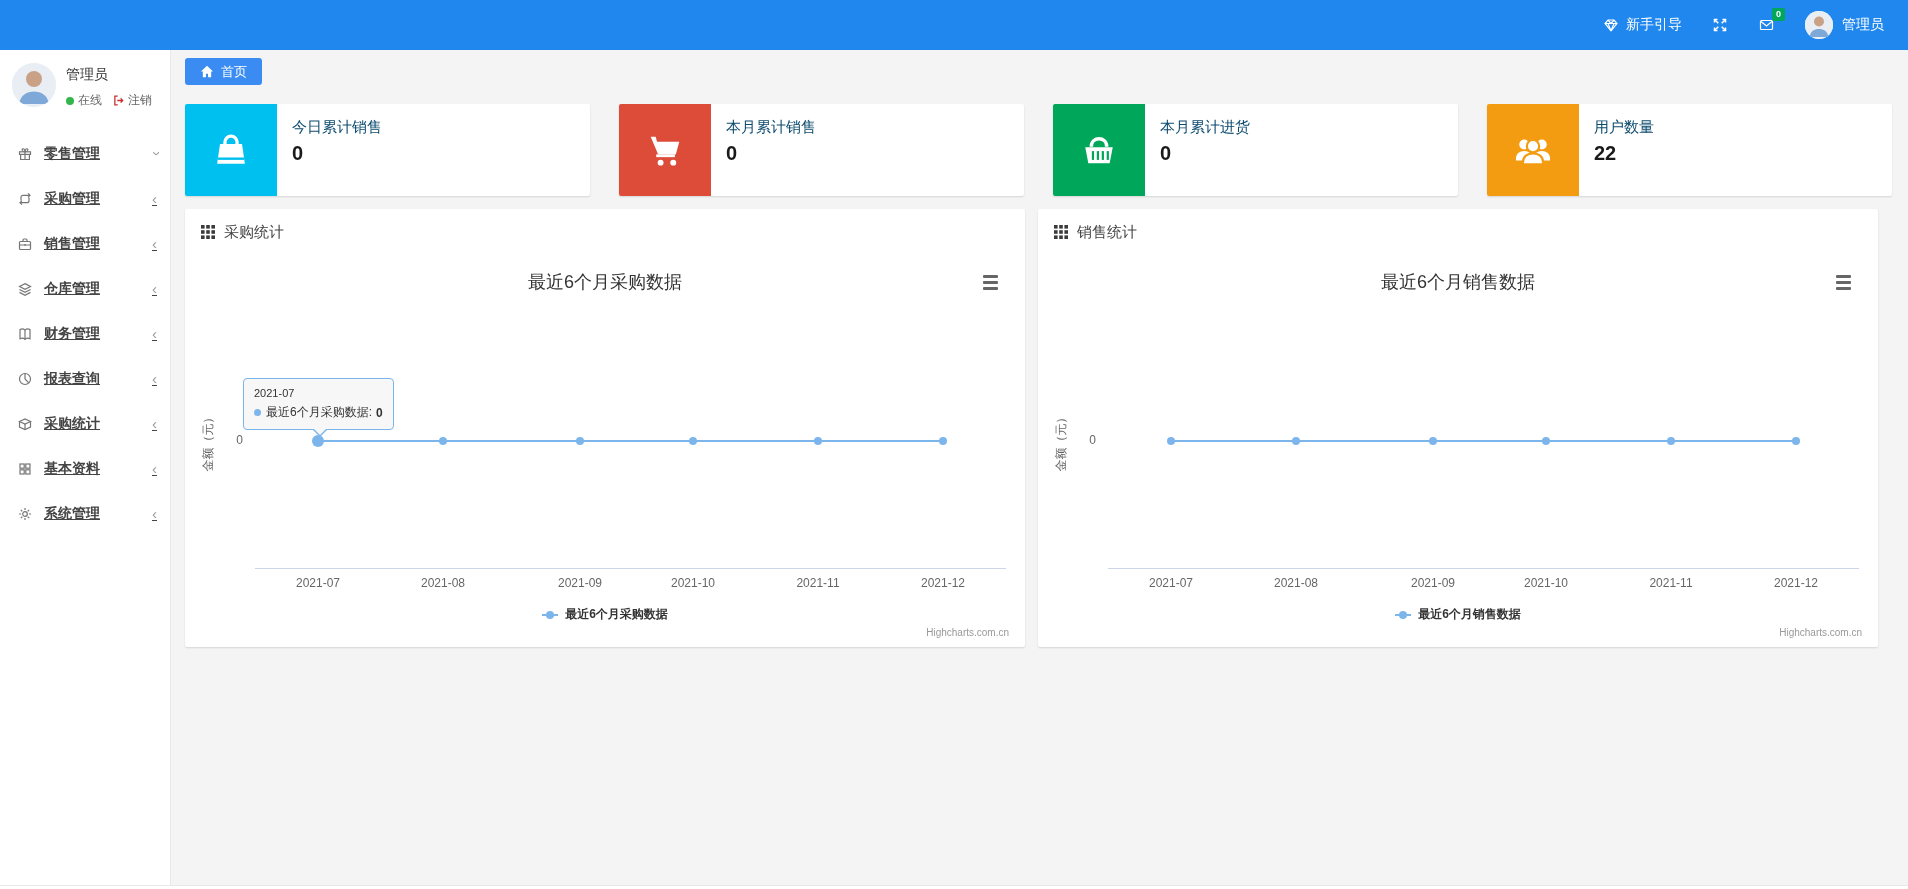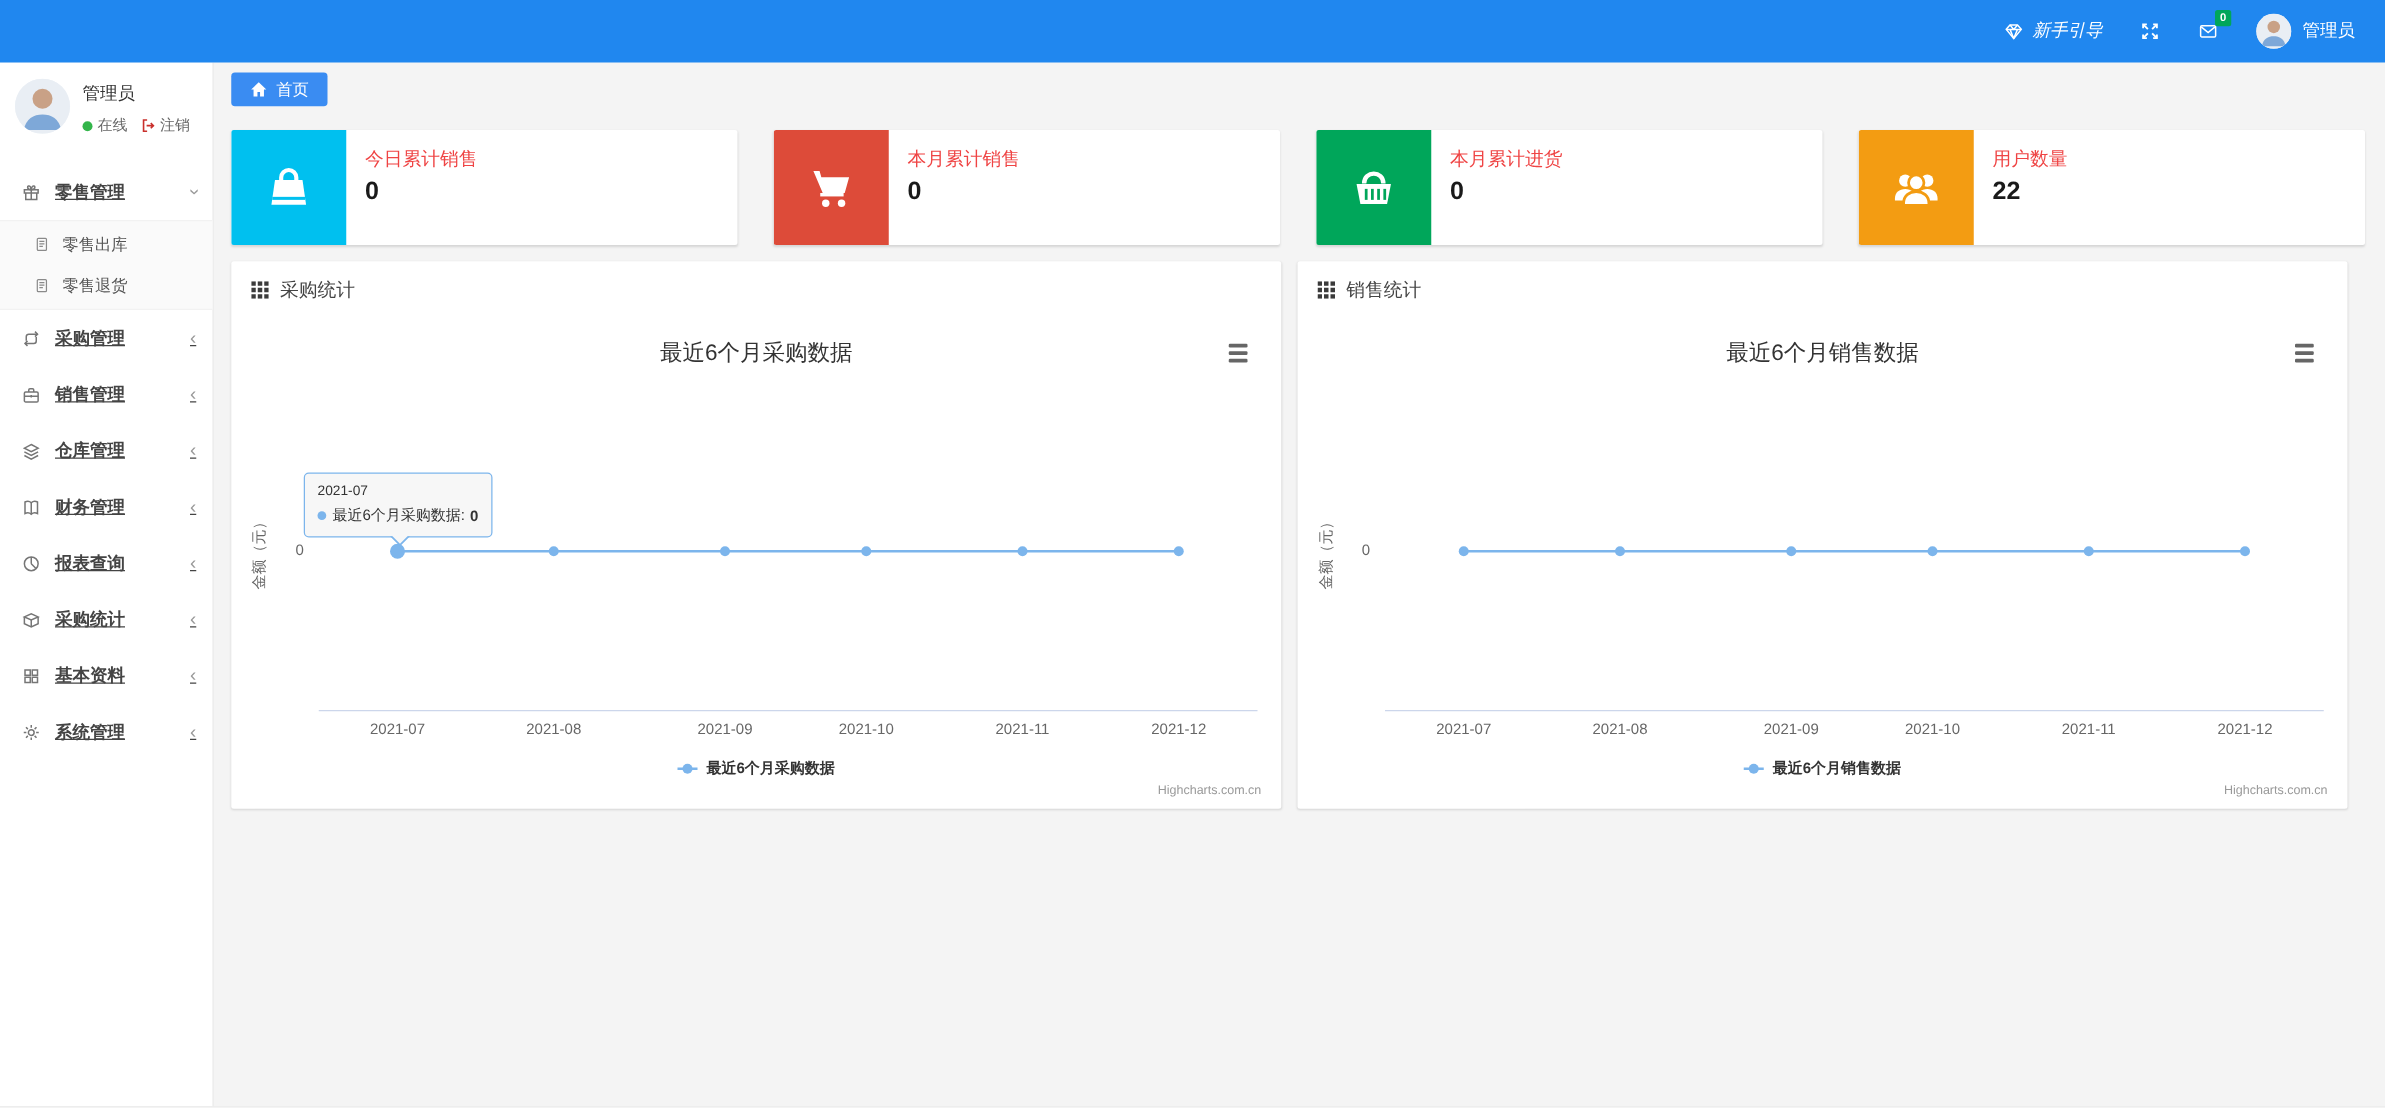--- a/index.html
+++ b/index.html
@@ -9,21 +9,21 @@
     background:#f4f4f4; overflow:hidden; position:relative; color:#444;
   }
   
   .navbar { position:absolute; top:0; left:0; width:1908px; height:50px;
     background:#2087ef; color:#fff; display:flex; align-items:center; z-index:50; }
   .brand-area { display:flex; align-items:center; gap:28px; padding-left:30px; width:230px; }
   .brand { font-size:23px; font-weight:bold; letter-spacing:.5px; }
   .bars { display:flex; flex-direction:column; gap:3px; cursor:pointer; }
   .bars i { display:block; width:18px; height:2px; background:#fff; border-radius:1px; }
   .nav-right { margin-left:auto; display:flex; align-items:center; gap:30px; padding-right:24px; font-size:14px; }
-  .nav-link { display:flex; align-items:center; gap:7px; cursor:pointer;font-style:italic; }
+  .nav-link { display:flex; align-items:center; gap:7px; cursor:pointer; }
   .mail-wrap { position:relative; cursor:pointer; display:flex; }
   .mail-badge { position:absolute; top:-9px; right:-10px; background:#00a65a; color:#fff;
     font-size:9px; line-height:1; padding:2px 4px; border-radius:2px; font-weight:bold; }
   .nav-user { display:flex; align-items:center; gap:9px; cursor:pointer; }
   .avatar-sm { width:28px; height:28px; border-radius:50%; background:#eef3f7; overflow:hidden; flex:none; }
   
   .sidebar { position:absolute; top:50px; left:0; width:171px; height:839px;
     background:#fff; border-right:1px solid #e8e8e8; z-index:40; }
   .user-panel { display:flex; gap:10px; padding:13px 8px 12px 12px; }
   .avatar-lg { width:44px; height:44px; border-radius:50%; background:#eef3f7; overflow:hidden; flex:none; }
@@ -44,21 +44,21 @@
   .main { position:absolute; top:50px; left:171px; width:1737px; height:839px; padding-left:14px; }
   .tab-home { display:inline-flex; align-items:center; gap:7px; margin-top:8px; height:27px;
     background:#3a8cf2; color:#fff; border-radius:3px; padding:0 15px; font-size:13px; cursor:pointer; }
   .cards { display:flex; gap:29px; margin-top:19px; }
   .card { width:405px; height:92px; background:#fff; display:flex;
     box-shadow:0 1px 2px rgba(0,0,0,.13); border-radius:2px; overflow:hidden; }
   .card-icon { width:92px; height:92px; display:flex; align-items:center; justify-content:center; flex:none; }
   .c0 .card-icon { background:#00c0ef; } .c1 .card-icon { background:#dd4b39; }
   .c2 .card-icon { background:#00a65a; } .c3 .card-icon { background:#f39c12; }
   .card-body { padding:14px 15px; }
-  .card-label { font-size:15px; color:#ef4444; }
+  .card-label { font-size:15px; color:#0c4a6e; }
   .card-value { font-size:20px; font-weight:bold; color:#1a1a1a; margin-top:5px; }
   
   .panels { display:flex; gap:13px; margin-top:13px; }
   .panel { width:840px; height:438px; background:#fff; box-shadow:0 1px 2px rgba(0,0,0,.13); border-radius:2px; }
   .panel-header { height:46px; display:flex; align-items:center; gap:9px; padding:0 16px; font-size:15px; color:#444; }
   .chart { position:relative; height:392px; font-family:"Liberation Sans","DejaVu Sans",sans-serif; }
   .chart-title { position:absolute; top:15px; left:0; width:100%; text-align:center; font-size:18px; color:#333; }
   .ctx-btn { position:absolute; top:18px; right:25px; display:flex; flex-direction:column; gap:3px; cursor:pointer; padding:2px; }
   .ctx-btn i { display:block; width:15px; height:3px; background:#666; border-radius:1px; }
   .ylabel { position:absolute; left:-27px; top:178px; width:100px; text-align:center;
@@ -164,40 +164,20 @@
     <div class="menu-item">
       <span class="mi-icon">
         <svg width="16" height="16" viewBox="0 0 16 16" fill="none" stroke="currentColor" stroke-width="1.2">
           <rect x="2.5" y="5.8" width="11" height="2.6"></rect>
             <path d="M3.6 8.4v5.1h8.8V8.4M8 5.8v7.7"></path>
           <path d="M8 5.8C8 5.8 5.4 5.6 5.1 4 4.9 2.8 6.4 2.4 7.1 3.2 7.7 3.9 8 5.8 8 5.8zm0 0c0 0 2.6-.2 2.9-1.8.2-1.2-1.3-1.6-2-0.8C8.3 3.9 8 5.8 8 5.8z"></path>
         </svg>
       </span>
       <span>零售管理</span>
       <span class="chev"><span class="chev-down">‹</span></span>
-    </div>
-    <div class="submenu">
-      <div class="sub-item">
-        <span class="mi-icon">
-          <svg width="13" height="13" viewBox="0 0 16 16" fill="none" stroke="currentColor" stroke-width="1.2">
-            <rect x="3.5" y="2" width="9" height="12" rx="1"></rect>
-              <path d="M5.5 5h5M5.5 7.5h5M5.5 10h3.5"></path>
-          </svg>
-        </span>
-        <span>零售出库</span>
-      </div>
-      <div class="sub-item">
-        <span class="mi-icon">
-          <svg width="13" height="13" viewBox="0 0 16 16" fill="none" stroke="currentColor" stroke-width="1.2">
-            <rect x="3.5" y="2" width="9" height="12" rx="1"></rect>
-              <path d="M5.5 5h5M5.5 7.5h5M5.5 10h3.5"></path>
-          </svg>
-        </span>
-        <span>零售退货</span>
-      </div>
     </div>
 
     <div class="menu-item">
       <span class="mi-icon">
         <svg width="16" height="16" viewBox="0 0 16 16" fill="none" stroke="currentColor" stroke-width="1.2">
           <path d="M4 9.5V6.3a2 2 0 0 1 2-2h7"></path>
             <path d="M11 2.3l2 2-2 2"></path>
           <path d="M12 6.5v3.2a2 2 0 0 1-2 2H3"></path>
             <path d="M5 9.7l-2 2 2 2"></path>
         </svg>

